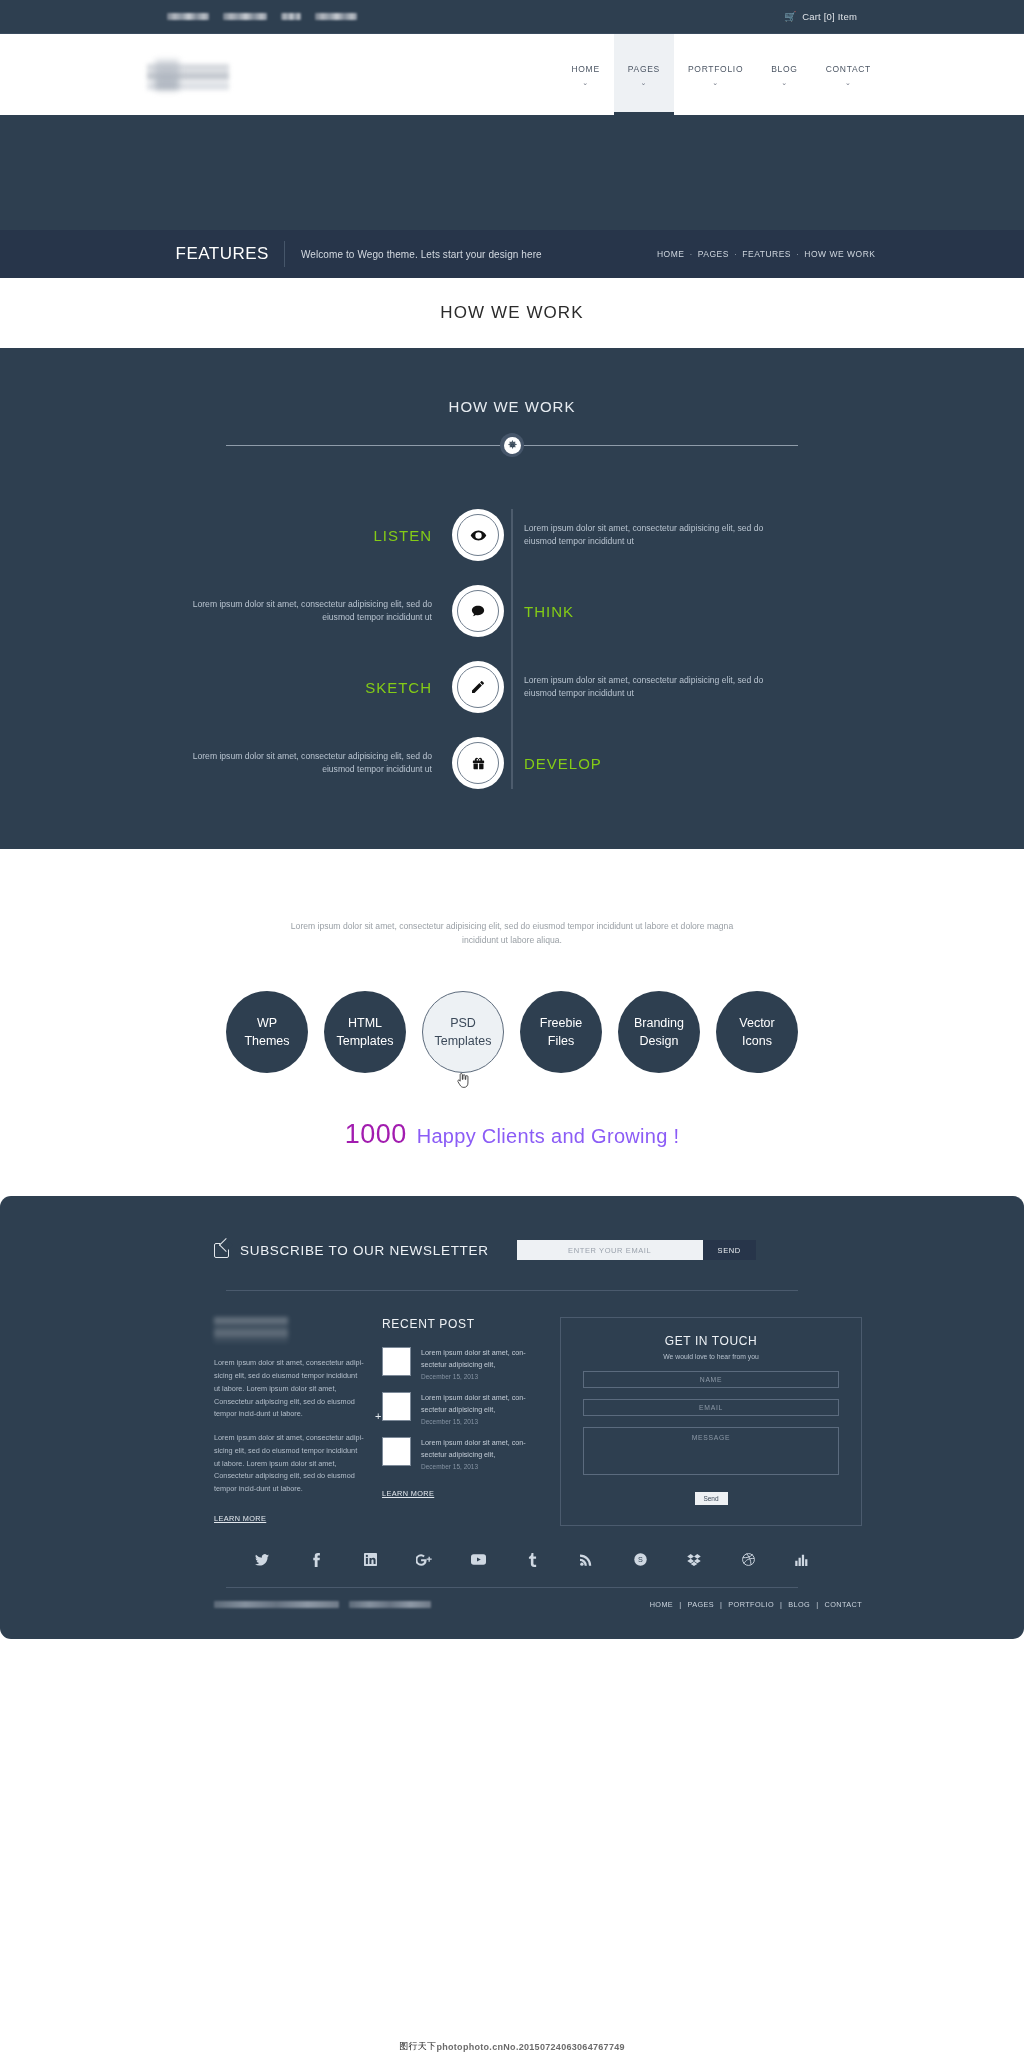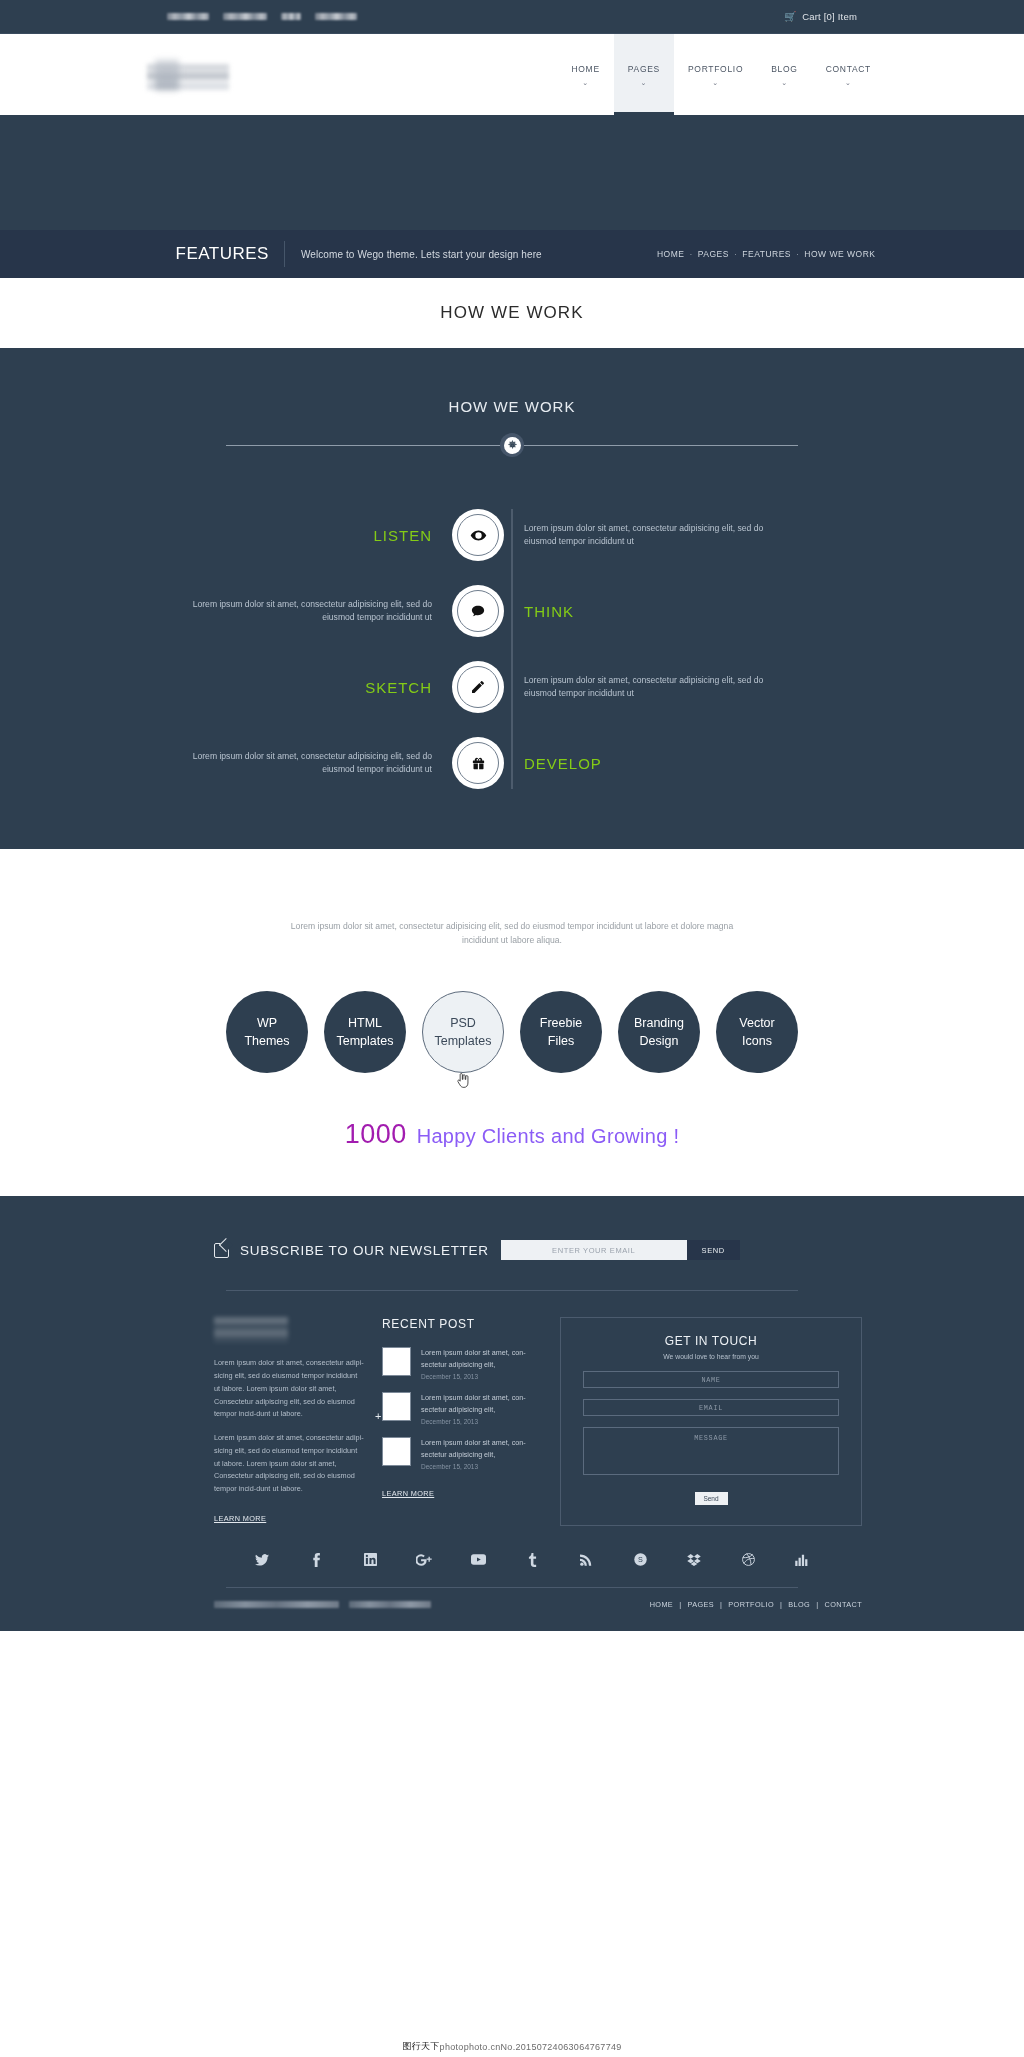--- a/index.html
+++ b/index.html
@@ -118,27 +118,27 @@
   .cursor-hand {
     position: absolute; left: 50%; top: 100%; margin-top: 1px; transform: translateX(-45%);
     width: 13px; height: 15px; pointer-events: none;
   }
 
   .counter { display: flex; align-items: baseline; justify-content: center; gap: 10px; margin-top: 46px; }
   .counter .num { font-size: 27px; color: #a21caf; letter-spacing: .5px; }
   .counter .txt { font-size: 20px; color: #8b5cf6; font-weight: 300; letter-spacing: .3px; }
 
   
-  .footer { background: #2e3f50; padding: 30px 0 8px; }
+  .footer { background: #2e3f50; padding: 30px 0 16px; border-radius: 11px; }
   .news { width: 700px; margin: 0 auto; display: flex; align-items: center; padding: 14px 0 0; }
   .news-left { display: flex; align-items: center; gap: 11px; margin-left: 52px; }
   .news-icon { width: 15px; height: 15px; border: 1.4px solid #e4e8ec; border-radius: 2px; position: relative; }
   .news-icon:after { content:""; position:absolute; right:-3px; top:-4px; width:9px; height:9px; background:#2e3f50; border-left:1.4px solid #e4e8ec; border-bottom:1.4px solid #e4e8ec; transform: rotate(45deg); }
   .news-title { color: #eef2f6; font-size: 13.5px; letter-spacing: .7px; }
-  .news-form { margin-left: 12px; display: flex; height: 20px; }
+  .news-form { margin-left: 28px; display: flex; height: 20px; }
   .news-input {
     width: 186px; background: #eef1f4; border: none; outline: none; height: 20px;
     font-size: 7.5px; color: #7c858f; text-align: center; letter-spacing: .6px;
     font-family: "Liberation Sans", sans-serif;
   }
   .news-input::placeholder { color: #9aa2ac; }
   .news-send {
     width: 53px; height: 20px; background: #27354a; color: #e9edf1; border: none;
     font-size: 7.5px; letter-spacing: .6px; cursor: pointer; font-family: "Liberation Sans", sans-serif;
   }
@@ -166,21 +166,21 @@
   .cursor-plus { position: absolute; left: -7px; top: 18px; color: #e6ebf0; font-size: 11px; }
 
   .git {
     border: 1px solid #4b5b6e; padding: 16px 22px 20px; text-align: center;
   }
   .git h4 { color: #eef2f6; font-size: 12px; font-weight: 400; letter-spacing: .6px; }
   .git p { color: #b6c1cd; font-size: 6.8px; margin-top: 5px; }
   .field {
     width: 100%; height: 17px; background: transparent; border: 1px solid #5b6b7e; margin-top: 11px;
     color: #8d99a7; font-size: 6.8px; letter-spacing: .7px; text-align: center; outline: none;
-    font-family: Liberation Mono, monospace;
+    font-family: Liberation Sans, sans-serif;
   }
   .field::placeholder { color: #8d99a7; }
   textarea.field { height: 48px; padding-top: 6px; resize: none; }
   .sendbtn {
     margin-top: 13px; width: 33px; height: 13px; background: #eef1f4; color: #3a4857;
     border: none; font-size: 6.5px; cursor: pointer; font-family: "Liberation Sans", sans-serif;
   }
 
   .social { width: 700px; margin: 26px auto 0; display: flex; justify-content: center; gap: 0; padding-left: 40px; }
   .soc { width: 54px; text-align: center; color: #cfd8e2; font-size: 13px; cursor: pointer; line-height: 1; }
@@ -192,21 +192,21 @@
   .fblur { height: 7px; border-radius: 1px; background: linear-gradient(90deg,#6f7b89,#aab3bf,#7e8896,#b6bec9,#8a939f); filter: blur(1.3px); opacity: .7; }
   .fb1 { width: 125px; } .fb2 { width: 82px; }
   .fbottom-right { color: #cbd4de; font-size: 7.3px; letter-spacing: .4px; display: flex; gap: 6px; }
 
   .watermark {
     position: absolute; left: 50%; transform: translateX(-50%); bottom: 2px;
     display: flex; align-items: center; background: rgba(255,255,255,.92);
     padding: 2px 8px; font-size: 9px; color: #444; letter-spacing: .3px;
   }
   .watermark .cn { color: #222; }
-  .watermark .site { color: #6b6b6b; }
+  .watermark .site { color: #6b6b6b; font-weight: bold; }
 </style>
 </head>
 <body>
 
 <div class="topbar">
   <div class="topbar-inner">
     <div class="topbar-left">
       <span class="blurchip bc1"></span>
       <span class="blurchip bc2"></span>
       <span class="blurchip bc3"></span>

